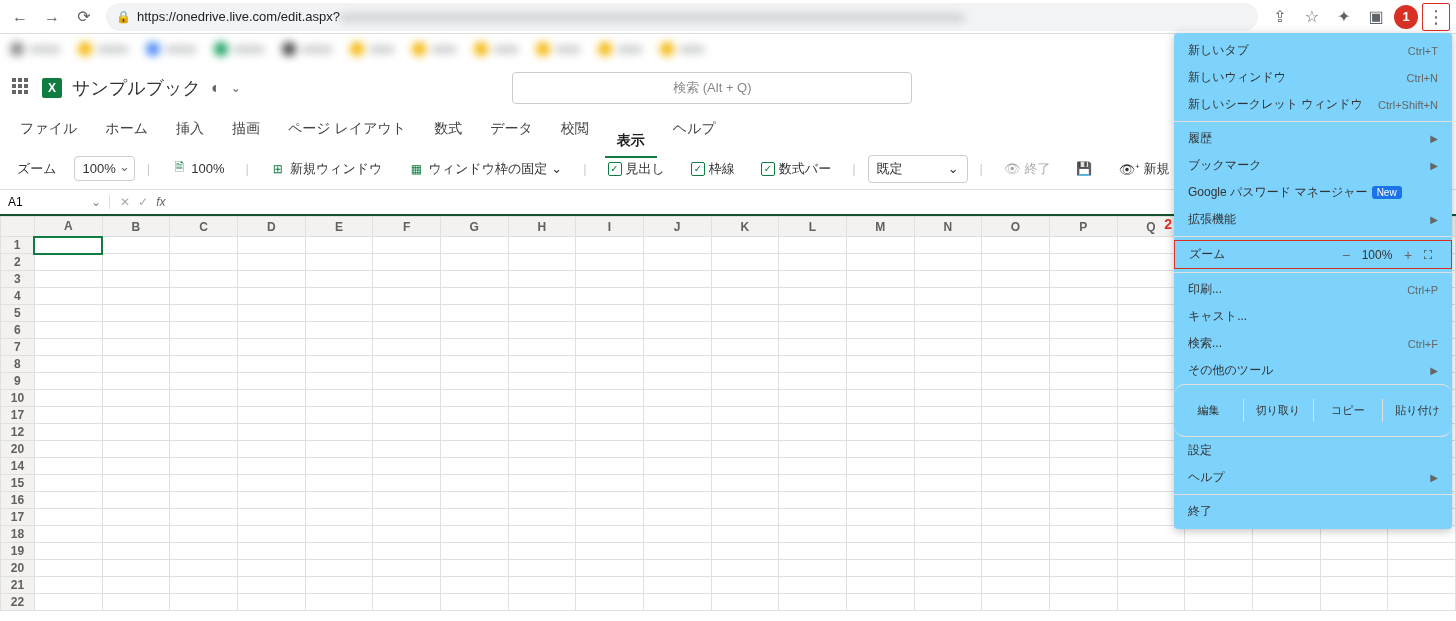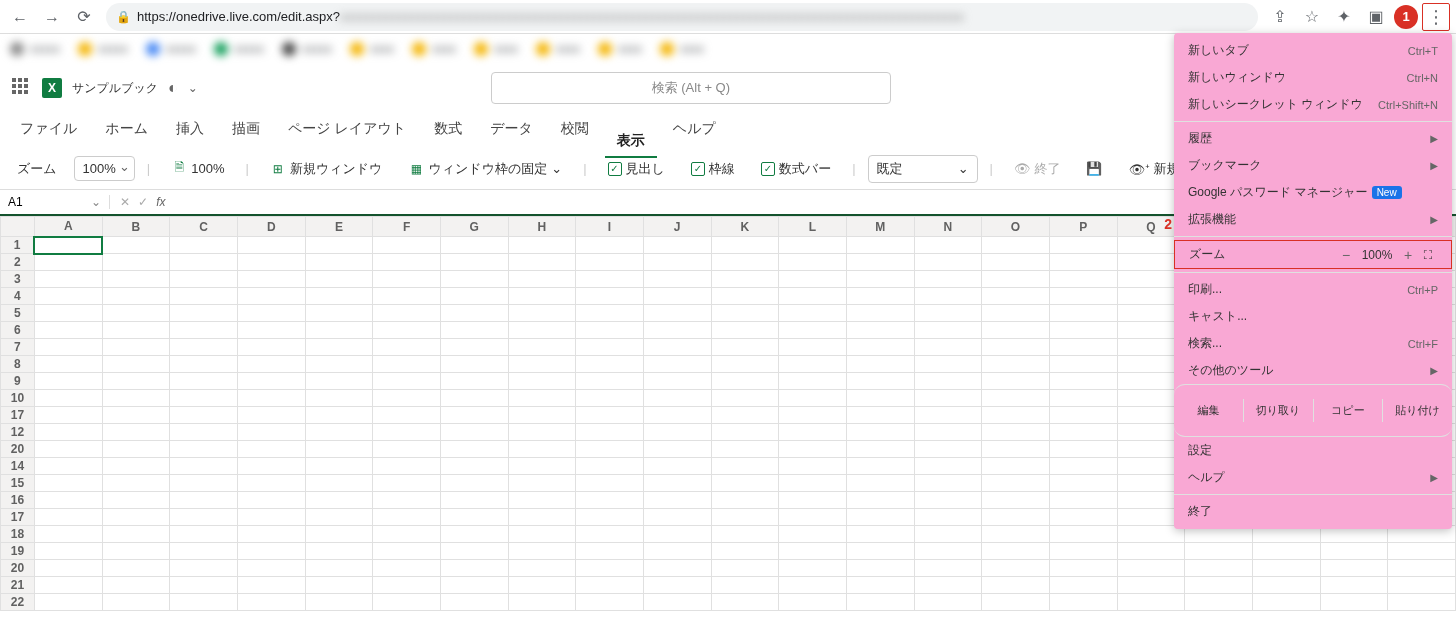--- a/index.html
+++ b/index.html
@@ -20,36 +20,36 @@
 
 .bookmark-bar { height: 30px; display: flex; align-items: center; padding: 0 10px; gap: 18px; filter: blur(4px); }
 .bm-item { display: flex; align-items: center; gap: 6px; font-size: 12px; color: #5f6368; }
 .bm-dot { width: 14px; height: 14px; border-radius: 50%; }
 
 
 .excel-titlebar { height: 48px; display: flex; align-items: center; padding: 0 12px; gap: 10px; }
 .waffle { width: 20px; height: 20px; display: grid; grid-template-columns: repeat(3, 4px); grid-template-rows: repeat(3, 4px); gap: 2px; cursor: pointer; }
 .waffle div { background: #666; }
 .excel-icon { width: 20px; height: 20px; background: #107c41; color: #fff; display: flex; align-items: center; justify-content: center; font-size: 12px; font-weight: bold; border-radius: 2px; }
-.doc-title { font-size: 12px; color: #333; }
+.doc-title { font-size: 18px; color: #333; }
 .title-dropdown { color: #666; font-size: 12px; cursor: pointer; }
 .search-box { width: 400px; height: 32px; border: 1px solid #ccc; border-radius: 4px; display: flex; align-items: center; justify-content: center; font-size: 13px; color: #888; margin: 0 auto; }
 
 
 .ribbon-tabs { height: 36px; display: flex; align-items: center; padding: 0 8px; gap: 4px; border-bottom: 1px solid transparent; }
 .ribbon-tab { padding: 6px 12px; font-size: 14px; color: #444; cursor: pointer; border-bottom: 2px solid transparent; }
 .ribbon-tab.active { font-weight: 600; border-bottom: 2px solid #107c41; color: #222; margin-top: 24px; }
 
 
 .ribbon-toolbar { height: 42px; display: flex; align-items: center; padding: 0 8px; gap: 8px; border-bottom: 1px solid #ddd; font-size: 13px; color: #333; }
 .rt-btn { padding: 4px 8px; border: 1px solid transparent; border-radius: 4px; display: flex; align-items: center; gap: 4px; cursor: pointer; white-space: nowrap; }
 .zoom-select { border: 1px solid #ccc; border-radius: 4px; padding: 4px 18px 4px 8px; font-size: 13px; position: relative; cursor: pointer; }
 .zoom-select::after { content: "⌄"; position: absolute; right: 4px; top: 2px; color: #666; }
 .checkbox { width: 14px; height: 14px; border: 1.5px solid #107c41; border-radius: 2px; display: inline-flex; align-items: center; justify-content: center; color: #107c41; font-size: 10px; }
-.preset-select { border: 1px solid #ccc; border-radius: 4px; padding: 4px 8px; width: 110px; font-size: 13px; display: flex; align-items: center; justify-content: space-between; cursor: pointer; }
+.preset-select { border: 1px solid #ccc; border-radius: 4px; padding: 4px 8px; width: 100px; font-size: 13px; display: flex; align-items: center; justify-content: space-between; cursor: pointer; }
 .rt-sep { color: #ccc; margin: 0 4px; }
 .rt-btn.dim { color: #aaa; }
 .rt-icon { width: 16px; height: 16px; display: inline-flex; align-items: center; justify-content: center; color: #107c41; font-size: 12px; }
 
 
 .formula-bar { height: 26px; display: flex; align-items: center; border-bottom: 2px solid #14532d; font-size: 12px; }
 .name-box { width: 110px; border-right: 1px solid #ddd; padding: 0 8px; display: flex; align-items: center; justify-content: space-between; }
 .name-box::after { content: "⌄"; color: #888; }
 .fx-controls { display: flex; align-items: center; gap: 8px; padding: 0 10px; color: #aaa; }
 .fx-label { font-style: italic; color: #666; }
@@ -59,21 +59,21 @@
 .grid-table { border-collapse: collapse; table-layout: fixed; }
 .grid-table th, .grid-table td { border: 1px solid #e0e0e0; font-size: 12px; text-align: center; color: #616161; background: #fff; }
 .grid-table .corner { width: 34px; height: 20px; background: #f3f2f1; }
 .grid-table thead th { background: #f3f2f1; height: 20px; }
 .grid-table tbody th { background: #f3f2f1; width: 34px; height: 17px; }
 .grid-table td { height: 17px; }
 .col-w { width: 68px; }
 .selected-cell { border: 2px solid #107c41 !important; background: #fff; }
 
 
-.chrome-menu { position: absolute; top: 33px; right: 4px; width: 278px; background: #f9a8d4; border-radius: 4px; box-shadow: 0 2px 10px rgba(0,0,0,.25); font-size: 12px; color: #333; z-index: 100; padding: 4px 0; }
+.chrome-menu { position: absolute; top: 33px; right: 4px; width: 278px; background: #7dd3fc; border-radius: 4px; box-shadow: 0 2px 10px rgba(0,0,0,.25); font-size: 12px; color: #333; z-index: 100; padding: 4px 0; }
 .menu-item { display: flex; align-items: center; justify-content: space-between; padding: 5px 14px; cursor: pointer; min-height: 22px; }
 .menu-item .shortcut { color: #666; font-size: 11px; }
 .menu-item .arrow { color: #666; font-size: 10px; }
 .menu-sep { height: 1px; background: #e0e0e0; margin: 3px 0; }
 .zoom-row { display: flex; align-items: center; padding: 5px 14px; border: 1.5px solid #d93025; }
 .zoom-row .zlabel { flex: 1; }
 .zoom-row .zbtn { width: 22px; text-align: center; cursor: pointer; color: #666; font-size: 14px; }
 .zoom-row .zval { width: 40px; text-align: center; }
 .zoom-row .fs { width: 18px; text-align: center; cursor: pointer; }
 .new-badge { background: #1a73e8; color: #fff; font-size: 10px; padding: 1px 5px; border-radius: 3px; margin-left: 4px; }

